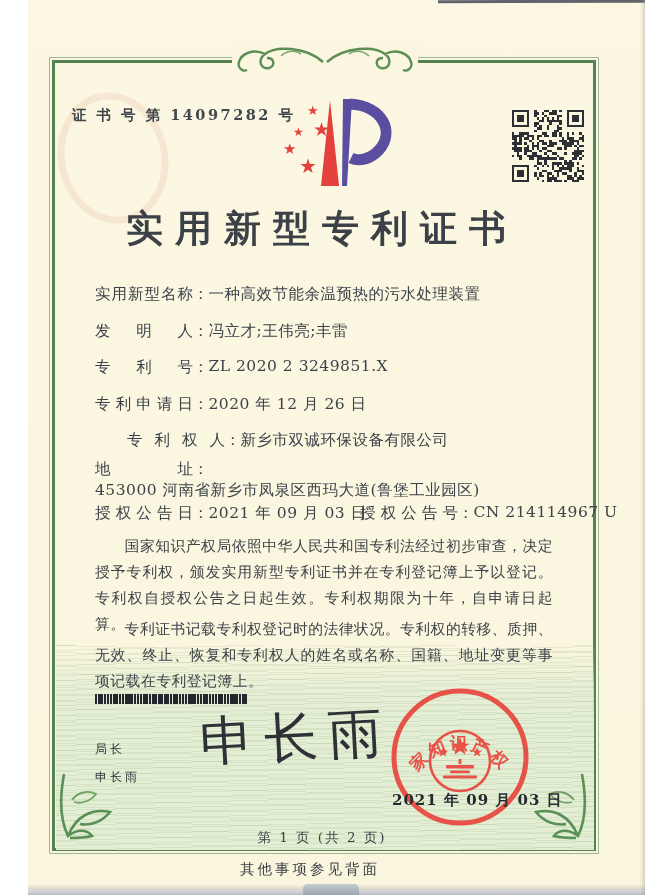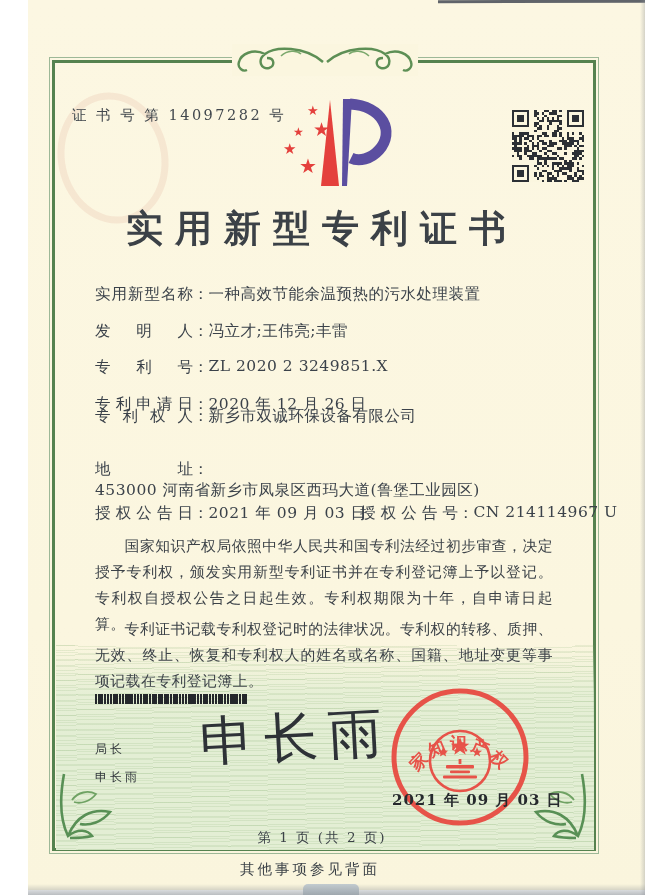--- a/index.html
+++ b/index.html
@@ -12,21 +12,21 @@
   
   #frame{position:absolute;left:52px;top:60px;width:538px;height:785px;
          border:3px solid #55824f;outline:1px solid #9db897;outline-offset:2px;}
   
   #greenzone{position:absolute;left:56px;top:645px;width:538px;height:205px;
     background:
       repeating-linear-gradient(178.5deg, rgba(122,168,102,0.16) 0 1px, rgba(0,0,0,0) 1px 5px),
       repeating-linear-gradient(181.5deg, rgba(122,168,102,0.14) 0 1px, rgba(0,0,0,0) 1px 7px),
       linear-gradient(180deg, rgba(227,238,212,0) 0, rgba(227,238,212,.85) 48px, #e3eed4 90px);}
   .cream-patch{background:#fbf6df;}
-  #certno{left:72px;top:106px;font-size:14.5px;letter-spacing:2.5px;color:#41474d;}
+  #certno{left:72px;top:106px;font-size:14.5px;letter-spacing:2.5px;color:#41474d;font-weight:bold;}
   #title{left:52px;top:204px;width:540px;text-align:center;font-size:37px;font-weight:600;
          letter-spacing:12px;color:#3b4147;}
   .field-row{position:absolute;left:95px;width:470px;height:24px;font-size:15.5px;color:#3b424a;}
   .flabel{display:inline-block;width:98px;text-align:justify;text-align-last:justify;
           vertical-align:top;color:#3b424a;}
   .fcolon{display:inline-block;vertical-align:top;}
   .fvalue{display:inline-block;vertical-align:top;letter-spacing:.5px;}
   .pair2{position:absolute;left:265px;top:0;white-space:nowrap;}
   .para{position:absolute;left:95px;width:458px;font-size:14.8px;line-height:26px;
         color:#3c4248;text-align:justify;text-indent:2em;letter-spacing:.5px;}
@@ -417,21 +417,21 @@
   </div>
   <div class="field-row" style="top:321px;">
     <span class="flabel">发明人</span><span class="fcolon">：</span><span class="fvalue">冯立才;王伟亮;丰雷</span>
   </div>
   <div class="field-row" style="top:357px;">
     <span class="flabel">专利号</span><span class="fcolon">：</span><span class="fvalue">ZL 2020 2 3249851.X</span>
   </div>
   <div class="field-row" style="top:394px;">
     <span class="flabel">专利申请日</span><span class="fcolon">：</span><span class="fvalue">2020 年 12 月 26 日</span>
   </div>
-  <div class="field-row" style="top:406px;">
+  <div class="field-row" style="top:430px;margin-left:32px;">
     <span class="flabel">专利权人</span><span class="fcolon">：</span><span class="fvalue">新乡市双诚环保设备有限公司</span>
   </div>
   <div class="field-row" style="top:459px;">
     <span class="flabel">地址</span><span class="fcolon">：</span><span class="fvalue">453000 河南省新乡市凤泉区西玛大道(鲁堡工业园区)</span>
   </div>
   <div class="field-row" style="top:503px;">
     <span class="flabel">授权公告日</span><span class="fcolon">：</span><span class="fvalue">2021 年 09 月 03 日</span>
     <span class="pair2">
       <span class="flabel">授权公告号</span><span class="fcolon">：</span><span class="fvalue">CN 214114967 U</span>
     </span>

